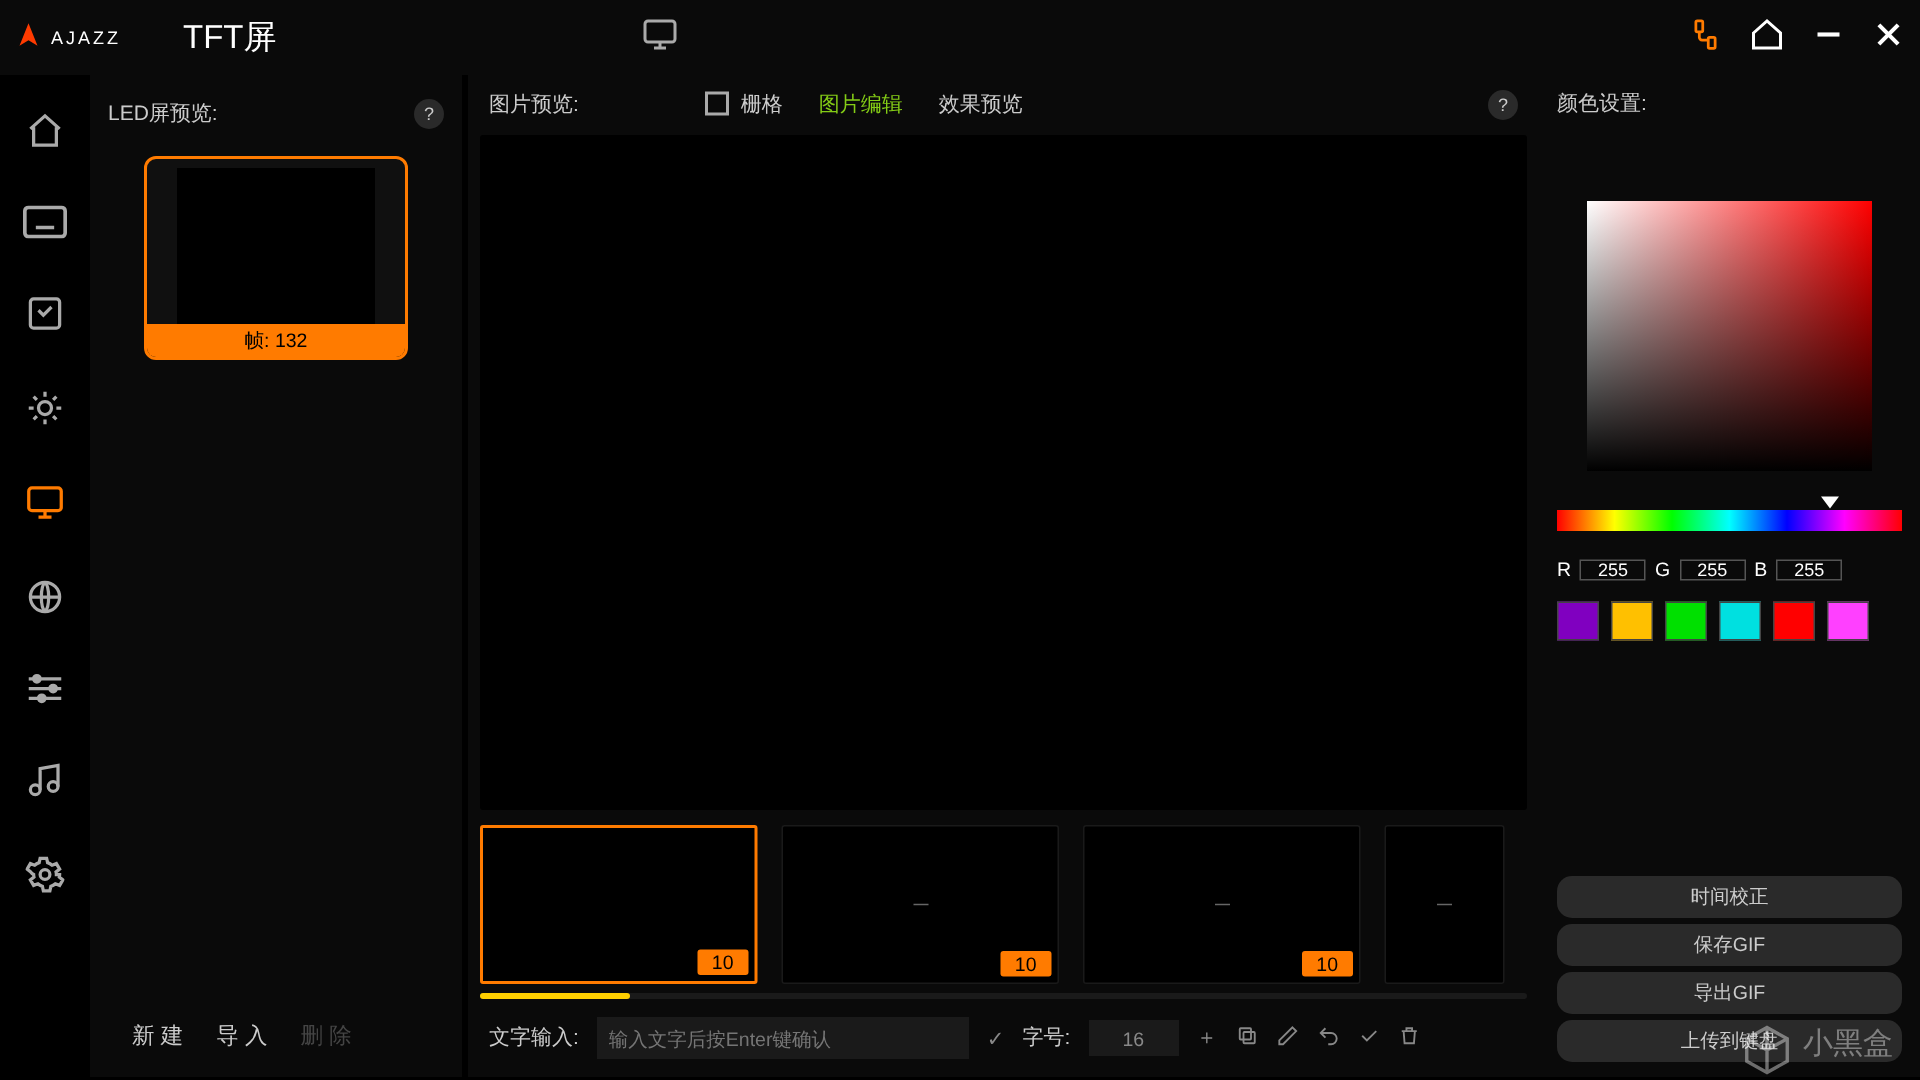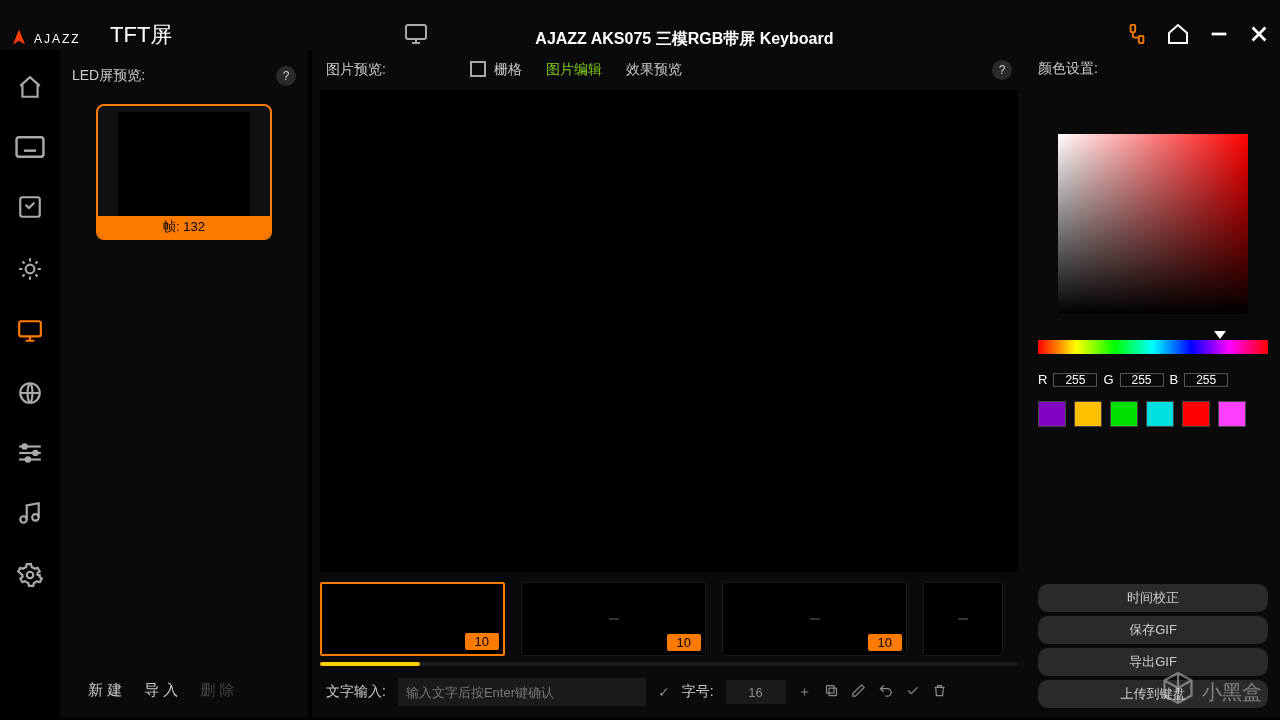--- a/index.html
+++ b/index.html
@@ -1,19 +1,19 @@
 <!DOCTYPE html>
 <html><head>
 <meta charset="utf-8">
 <style>
 * { margin: 0; padding: 0; box-sizing: border-box; font-family: "Microsoft YaHei", Arial, sans-serif; }
 body { width: 1280px; height: 720px; background: #000; color: #ccc; overflow: hidden; position: relative; }
 
 
-.titlebar { height: 50px; display: flex; align-items: flex-end; background: #0a0a0a; padding: 0 10px; }
+.titlebar { height: 50px; display: flex; align-items: center; background: #0a0a0a; padding: 0 10px; gap: 12px; }
 .logo-group { display: flex; align-items: center; gap: 6px; width: 88px; }
 .logo-mark { color: #ff3b00; }
 .logo-text { color: #fff; font-size: 12px; letter-spacing: 2px; }
 .section-title { color: #fff; font-size: 22px; margin-left: 12px; }
 .title-monitor-icon { margin-left: 230px; color: #aaa; }
 .app-title { color: #fff; font-weight: 600; font-size: 16px; margin-left: 105px; }
 .title-right { margin-left: auto; display: flex; align-items: center; gap: 18px; }
 .title-icon { cursor: pointer; }
 
 
@@ -40,21 +40,21 @@
 .main-col { flex: 1; background: #0a0a0a; display: flex; flex-direction: column; padding: 10px 0 8px 0; margin-left: 4px; }
 .main-head { display: flex; align-items: center; gap: 24px; font-size: 14px; padding: 0 14px 8px 14px; }
 .chk { width: 16px; height: 16px; border: 2px solid #aaa; display: inline-block; margin-right: 8px; vertical-align: -3px; cursor: pointer; }
 .tab-active { color: #84cc16; }
 .main-head .help-dot { margin-left: auto; }
 .canvas { flex: 1; background: #000; margin: 2px 8px 0 8px; border-radius: 2px; }
 
 
 .strip-wrap { padding: 10px 8px 0 8px; }
 .strip { display: flex; gap: 16px; overflow: hidden; }
-.frame { position: relative; width: 185px; height: 74px; background: #000; border: 1px solid #1a1a1a; border-radius: 2px; flex-shrink: 0; }
+.frame { position: relative; width: 185px; height: 106px; background: #000; border: 1px solid #1a1a1a; border-radius: 2px; flex-shrink: 0; }
 .frame.sel { border: 2.5px solid #ff7b00; }
 .frame .tick { position: absolute; left: 50%; top: 50%; width: 10px; height: 1px; background: #666; transform: translate(-50%,-50%); }
 .frame .dur { position: absolute; right: 4px; bottom: 4px; background: #ff7b00; color: #000; font-size: 13px; padding: 1px 10px; border-radius: 2px; }
 .frame.part { width: 80px; }
 .scroll-track { height: 4px; background: #1a1a1a; margin-top: 6px; border-radius: 2px; position: relative; }
 .scroll-thumb { position: absolute; left: 0; width: 100px; height: 4px; background: #ffcf00; border-radius: 2px; }
 
 
 .textrow { display: flex; align-items: center; gap: 12px; padding: 12px 14px 4px 14px; font-size: 14px; }
 .text-input { flex: 0 0 248px; height: 28px; background: #1a1a1a; border: none; color: #ccc; padding: 0 8px; font-size: 13px; }
@@ -71,21 +71,21 @@
 .hue-handle { position: absolute; top: -9px; right: 42px; }
 .hue-handle::before { content: ''; display: block; border-left: 6px solid transparent; border-right: 6px solid transparent; border-top: 8px solid #fff; }
 .rgb-row { display: flex; align-items: center; gap: 6px; margin-top: 18px; font-size: 13px; color: #fff; }
 .rgb-row input { width: 44px; height: 14px; background: #0a0a0a; border: 1px solid #555; color: #fff; text-align: center; font-size: 12px; }
 .swatches { display: flex; gap: 8px; margin-top: 14px; }
 .sw { width: 28px; height: 26px; border: 1px solid #444; cursor: pointer; }
 .action-btns { margin-top: auto; display: flex; flex-direction: column; gap: 4px; }
 .abtn { background: #2a2a2a; color: #ccc; text-align: center; font-size: 13px; padding: 5px 0; border-radius: 10px; cursor: pointer; }
 
 
-.wm { position: absolute; right: 18px; bottom: 14px; display: flex; align-items: flex-end; gap: 6px; opacity: .4; font-size: 20px; color: #fff; pointer-events: none; }
+.wm { position: absolute; right: 18px; bottom: 2px; display: flex; align-items: flex-start; gap: 6px; opacity: .4; font-size: 20px; color: #fff; pointer-events: none; }
 .wm .cube { width: 36px; height: 36px; }
 </style>
 </head>
 <body>
 
 <div class="titlebar">
   <div class="logo-group">
     <span class="logo-mark">
       <svg width="18" height="18" viewBox="0 0 24 24">
           <path fill="currentColor" d="M12 2 L20 22 L12 17 L4 22 Z"></path>
@@ -93,21 +93,20 @@
     </span>
     <span class="logo-text">AJAZZ</span>
   </div>
   <span class="section-title">TFT屏</span>
   <span class="title-monitor-icon">
     <svg width="28" height="24" viewBox="0 0 24 24" fill="none" stroke="currentColor" stroke-width="2">
         <rect x="2" y="3" width="20" height="14" rx="2"></rect>
         <path d="M8 21h8M12 17v4"></path>
       </svg>
   </span>
-  <span class="app-title">AJAZZ AKS075 三模RGB带屏 Keyboard</span>
   <div class="title-right">
     <span class="title-icon" style="color:#ff7b00">
       <svg width="22" height="22" viewBox="0 0 24 24" fill="none" stroke="currentColor" stroke-width="2">
           <rect x="5" y="2" width="5" height="8" rx="1"></rect>
           <rect x="14" y="14" width="5" height="8" rx="1"></rect>
           <path d="M7.5 10v4a2 2 0 0 0 2 2h5"></path>
         </svg>
     </span>
     <span class="title-icon" style="color:#fff">
       <svg width="24" height="24" viewBox="0 0 24 24" fill="none" stroke="currentColor" stroke-width="2">

